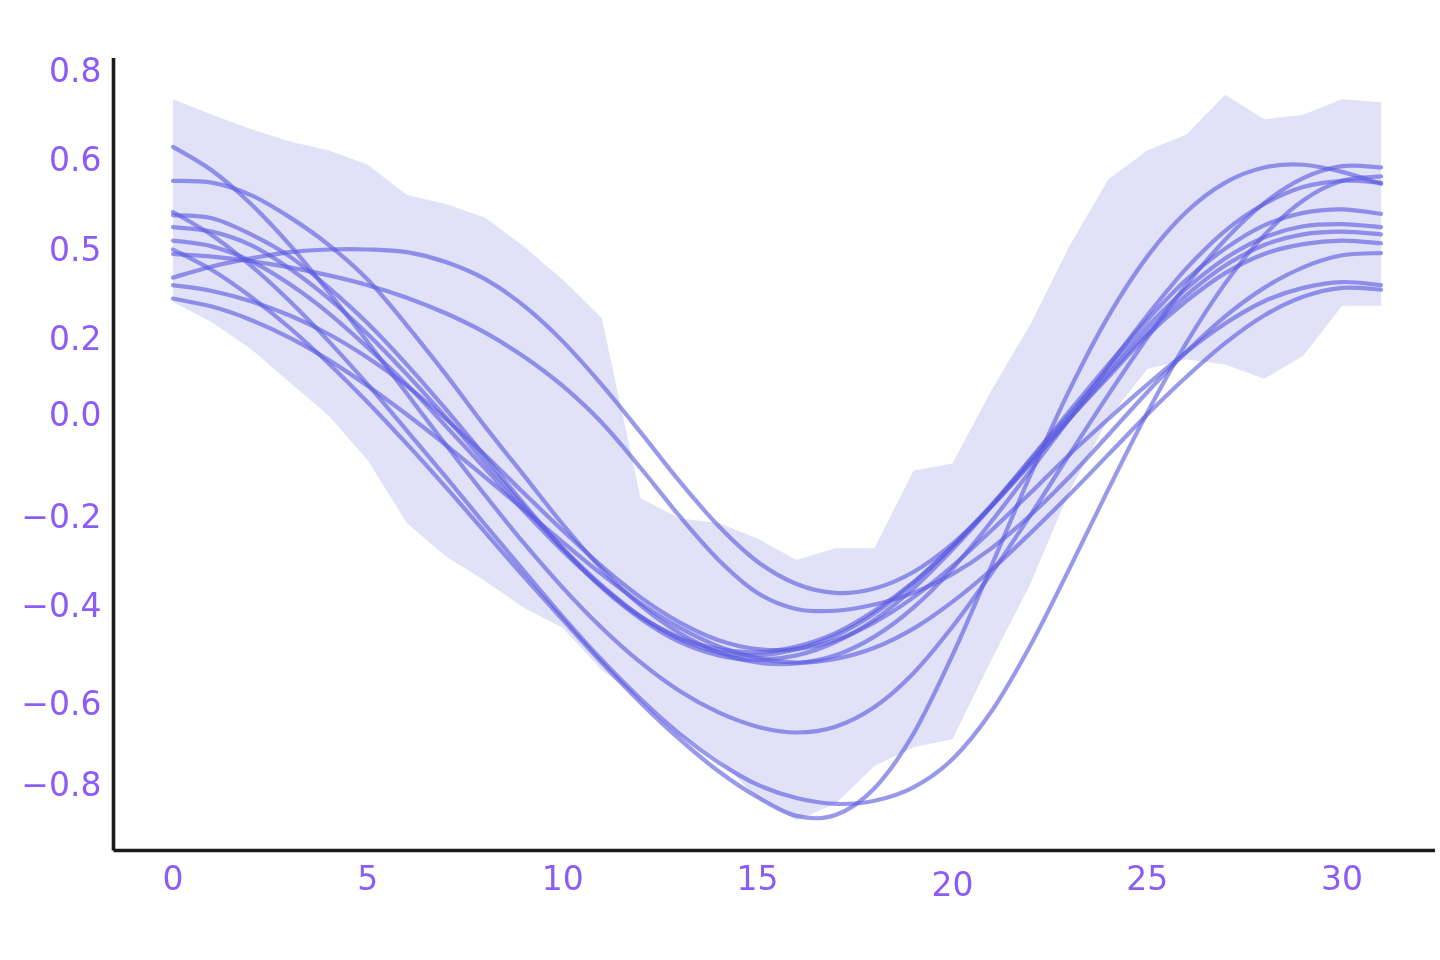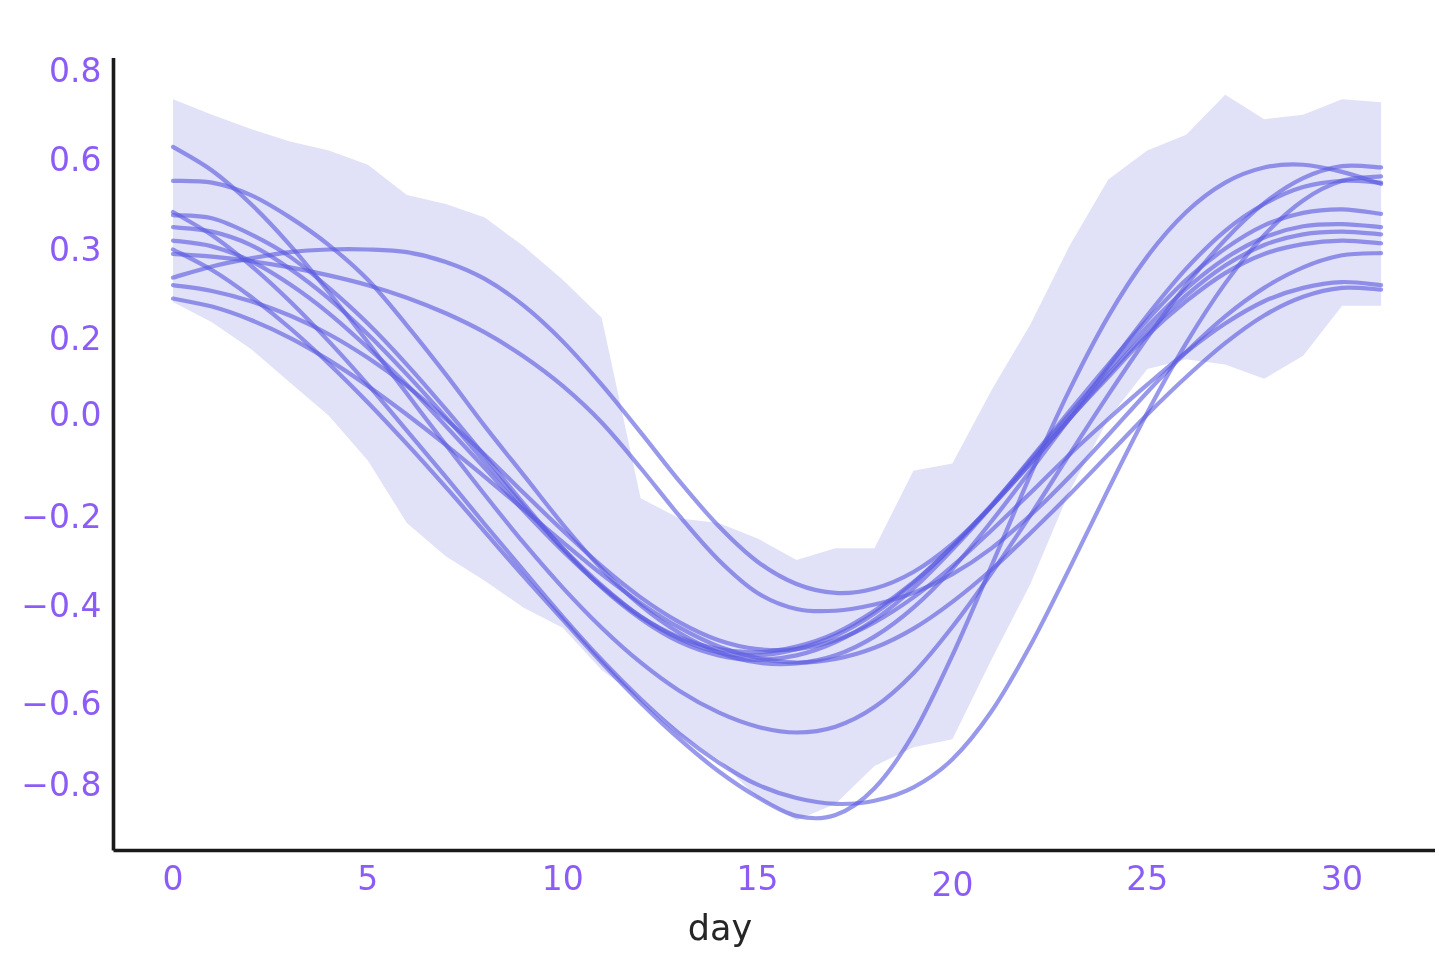--- a/index.html
+++ b/index.html
@@ -89,32 +89,31 @@
       </g>
     <g id="spines-group">
         <line x1="113.5" y1="58" x2="113.5" y2="850.5" stroke="#1a1a1a" stroke-width="3.6"></line>
         <line x1="113.5" y1="850.5" x2="1435" y2="850.5" stroke="#1a1a1a" stroke-width="3.6"></line>
       </g>
   </svg>
 
   <div id="ytick-container">
       <div class="tick-label ytick" style="left: 0px; width: 101.5px; top: 70.2px;">0.8</div>
       <div class="tick-label ytick" style="left: 0px; width: 101.5px; top: 159.4px;">0.6</div>
-      <div class="tick-label ytick" style="left: 0px; width: 101.5px; top: 248.6px;">0.3</div>
+      <div class="tick-label ytick" style="left: 0px; width: 101.5px; top: 248.6px;">0.5</div>
       <div class="tick-label ytick" style="left: 0px; width: 101.5px; top: 337.8px;">0.2</div>
       <div class="tick-label ytick" style="left: 0px; width: 101.5px; top: 414px;">0.0</div>
       <div class="tick-label ytick" style="left: 0px; width: 101.5px; top: 516.2px;">−0.2</div>
       <div class="tick-label ytick" style="left: 0px; width: 101.5px; top: 605.4px;">−0.4</div>
       <div class="tick-label ytick" style="left: 0px; width: 101.5px; top: 694.6px; margin-top: 8px;">−0.6</div>
       <div class="tick-label ytick" style="left: 0px; width: 101.5px; top: 783.8px;">−0.8</div>
     </div>
   <div id="xtick-container">
       <div class="tick-label xtick" style="left: 173px; top: 858.5px;">0</div>
       <div class="tick-label xtick" style="left: 367.85px; top: 858.5px;">5</div>
       <div class="tick-label xtick" style="left: 562.7px; top: 858.5px;">10</div>
       <div class="tick-label xtick" style="left: 757.55px; top: 858.5px;">15</div>
       <div class="tick-label xtick" style="left: 952.4px; top: 865px;">20</div>
       <div class="tick-label xtick" style="left: 1147.25px; top: 858.5px;">25</div>
       <div class="tick-label xtick" style="left: 1342.1px; top: 858.5px;">30</div>
     </div>
 
-  <div id="xaxis-label">day</div>
 </div>
 
 </body></html>

